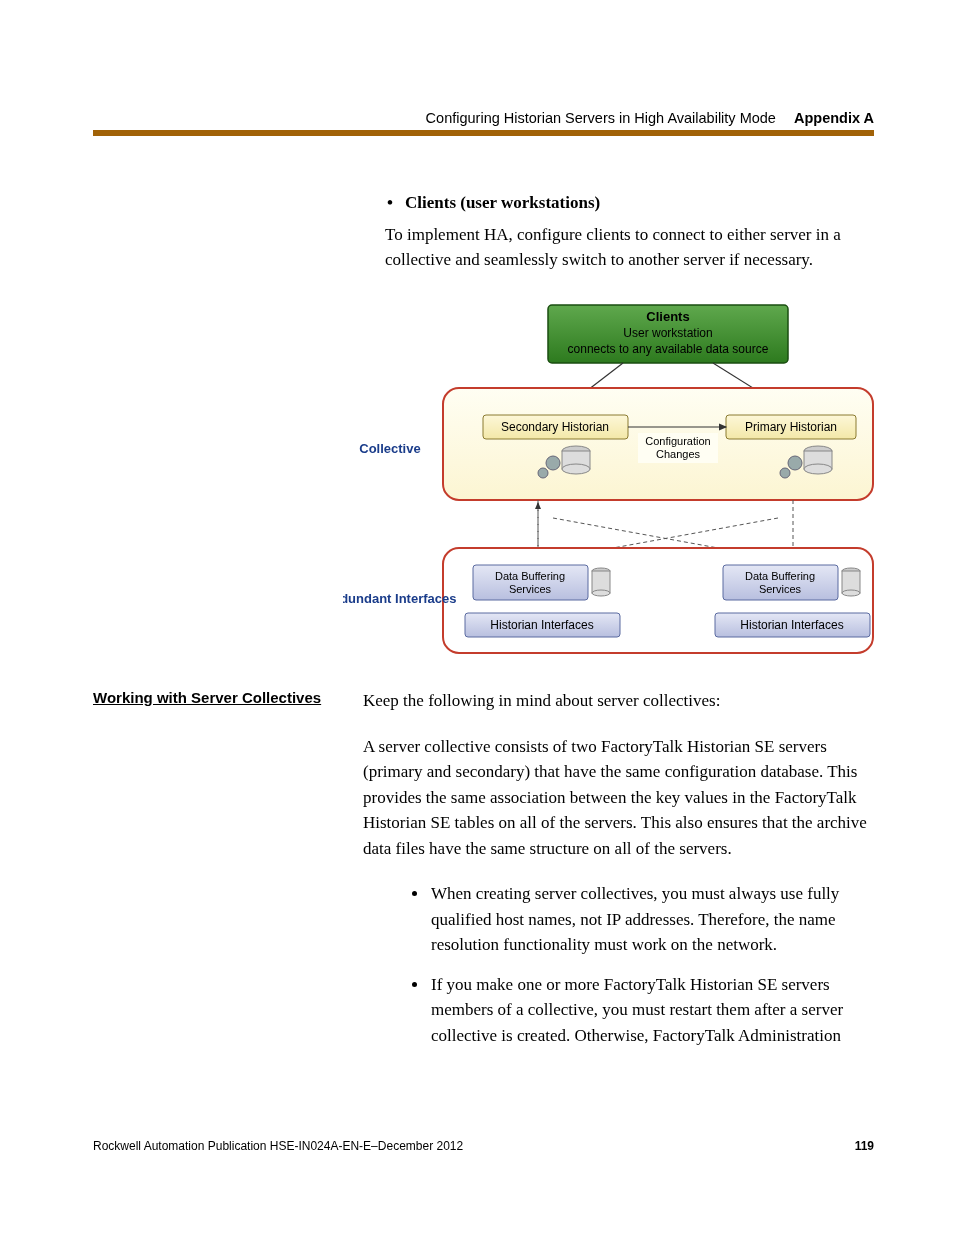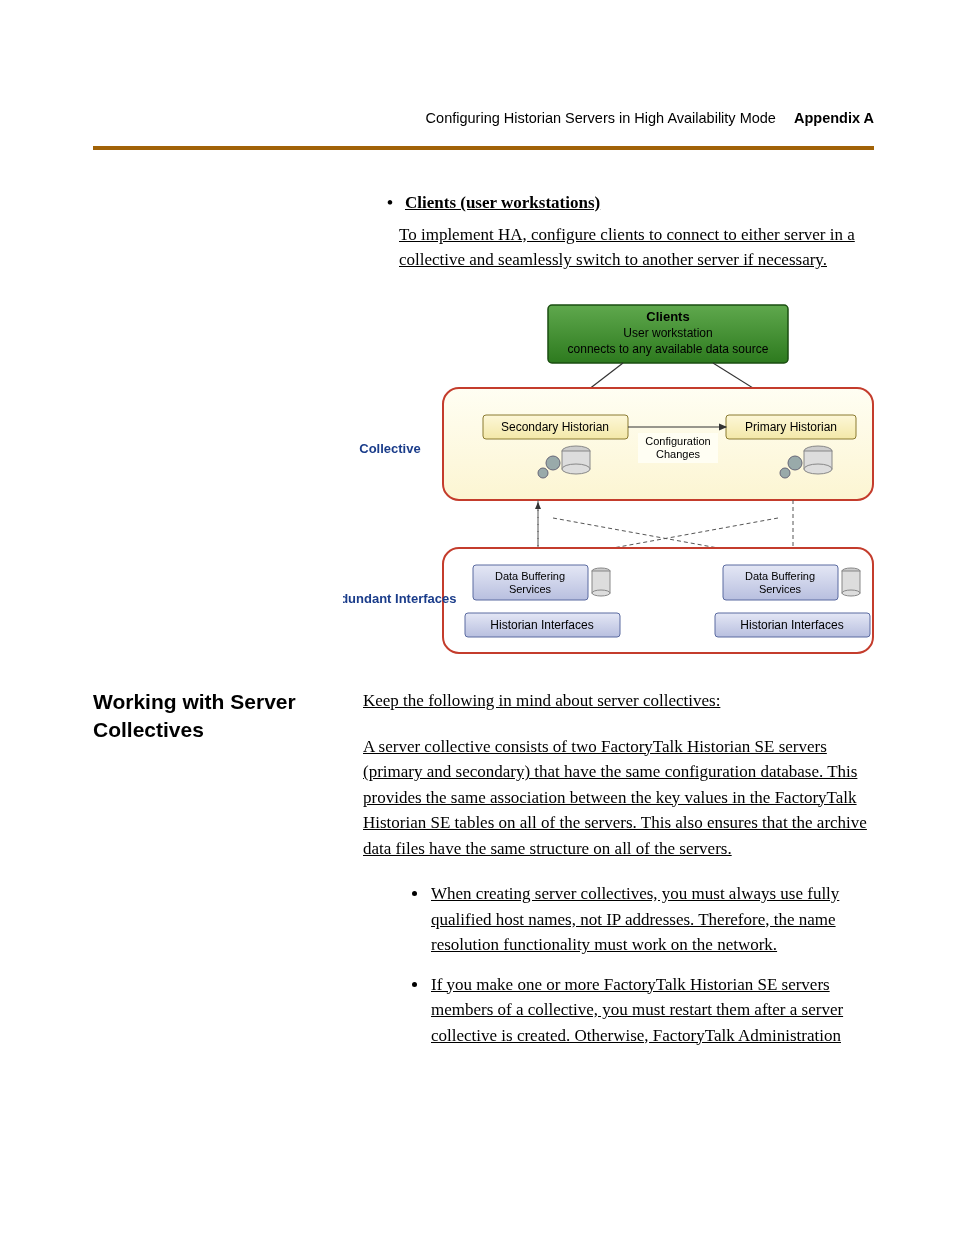--- a/index.html
+++ b/index.html
@@ -19,67 +19,67 @@
     position: relative;
   }
   .header {
     position: absolute;
     top: 110px;
     left: 93px;
     right: 80px;
     text-align: right;
     font-family: Arial, Helvetica, sans-serif;
     font-size: 14.5px;
-    border-bottom: 4px solid #a16207;
-    padding-bottom: 20px;
+    border-bottom: 6px solid #a16207;
+    padding-bottom: 4px;
   }
   .header .appendix {
     font-weight: bold;
     margin-left: 14px;
   }
   .content {
     position: absolute;
     top: 190px;
     left: 93px;
     right: 80px;
   }
   .row {
     display: flex;
     align-items: flex-start;
   }
   .sidecol {
     width: 260px;
     flex-shrink: 0;
     font-family: Arial, Helvetica, sans-serif;
     font-weight: bold;
-    font-size: 21px;
+    font-size: 15px;
     line-height: 1.35;
     padding-right: 10px;
+    text-decoration: underline;
   }
   .maincol {
     flex: 1;
     font-size: 17px;
     line-height: 1.5;
-    text-decoration: underline;
   }
   .bullet-title {
     font-weight: bold;
     font-family: Georgia, serif;
     font-size: 17px;
     margin-left: 42px;
     position: relative;
   }
   .bullet-title::before {
     content: "•";
     position: absolute;
     left: -18px;
     top: 0;
   }
   .bullet-body {
-    margin-left: 36px;
+    margin-left: 22px;
     margin-top: 6px;
     font-family: Georgia, serif;
   }
   .diagram-wrap {
     margin-top: 30px;
     margin-left: -20px;
   }
   .section-para {
     font-family: Georgia, serif;
     margin-bottom: 20px;
@@ -220,13 +220,17 @@
         <div class="section-para">A server collective consists of two FactoryTalk Historian SE servers (primary and secondary) that have the same configuration database. This provides the same association between the key values in the FactoryTalk Historian SE tables on all of the servers. This also ensures that the archive data files have the same structure on all of the servers.</div>
         <ul class="bullets">
           <li>When creating server collectives, you must always use fully qualified host names, not IP addresses. Therefore, the name resolution functionality must work on the network.</li>
           <li>If you make one or more FactoryTalk Historian SE servers members of a collective, you must restart them after a server collective is created. Otherwise, FactoryTalk Administration</li>
         </ul>
       </div>
     </div>
 
   </div>
 
+  <div class="footer">
+    <span>Rockwell Automation Publication HSE-IN024A-EN-E–December 2012</span>
+    <span class="pnum">119</span>
+  </div>
 </div>
 
 </body></html>

